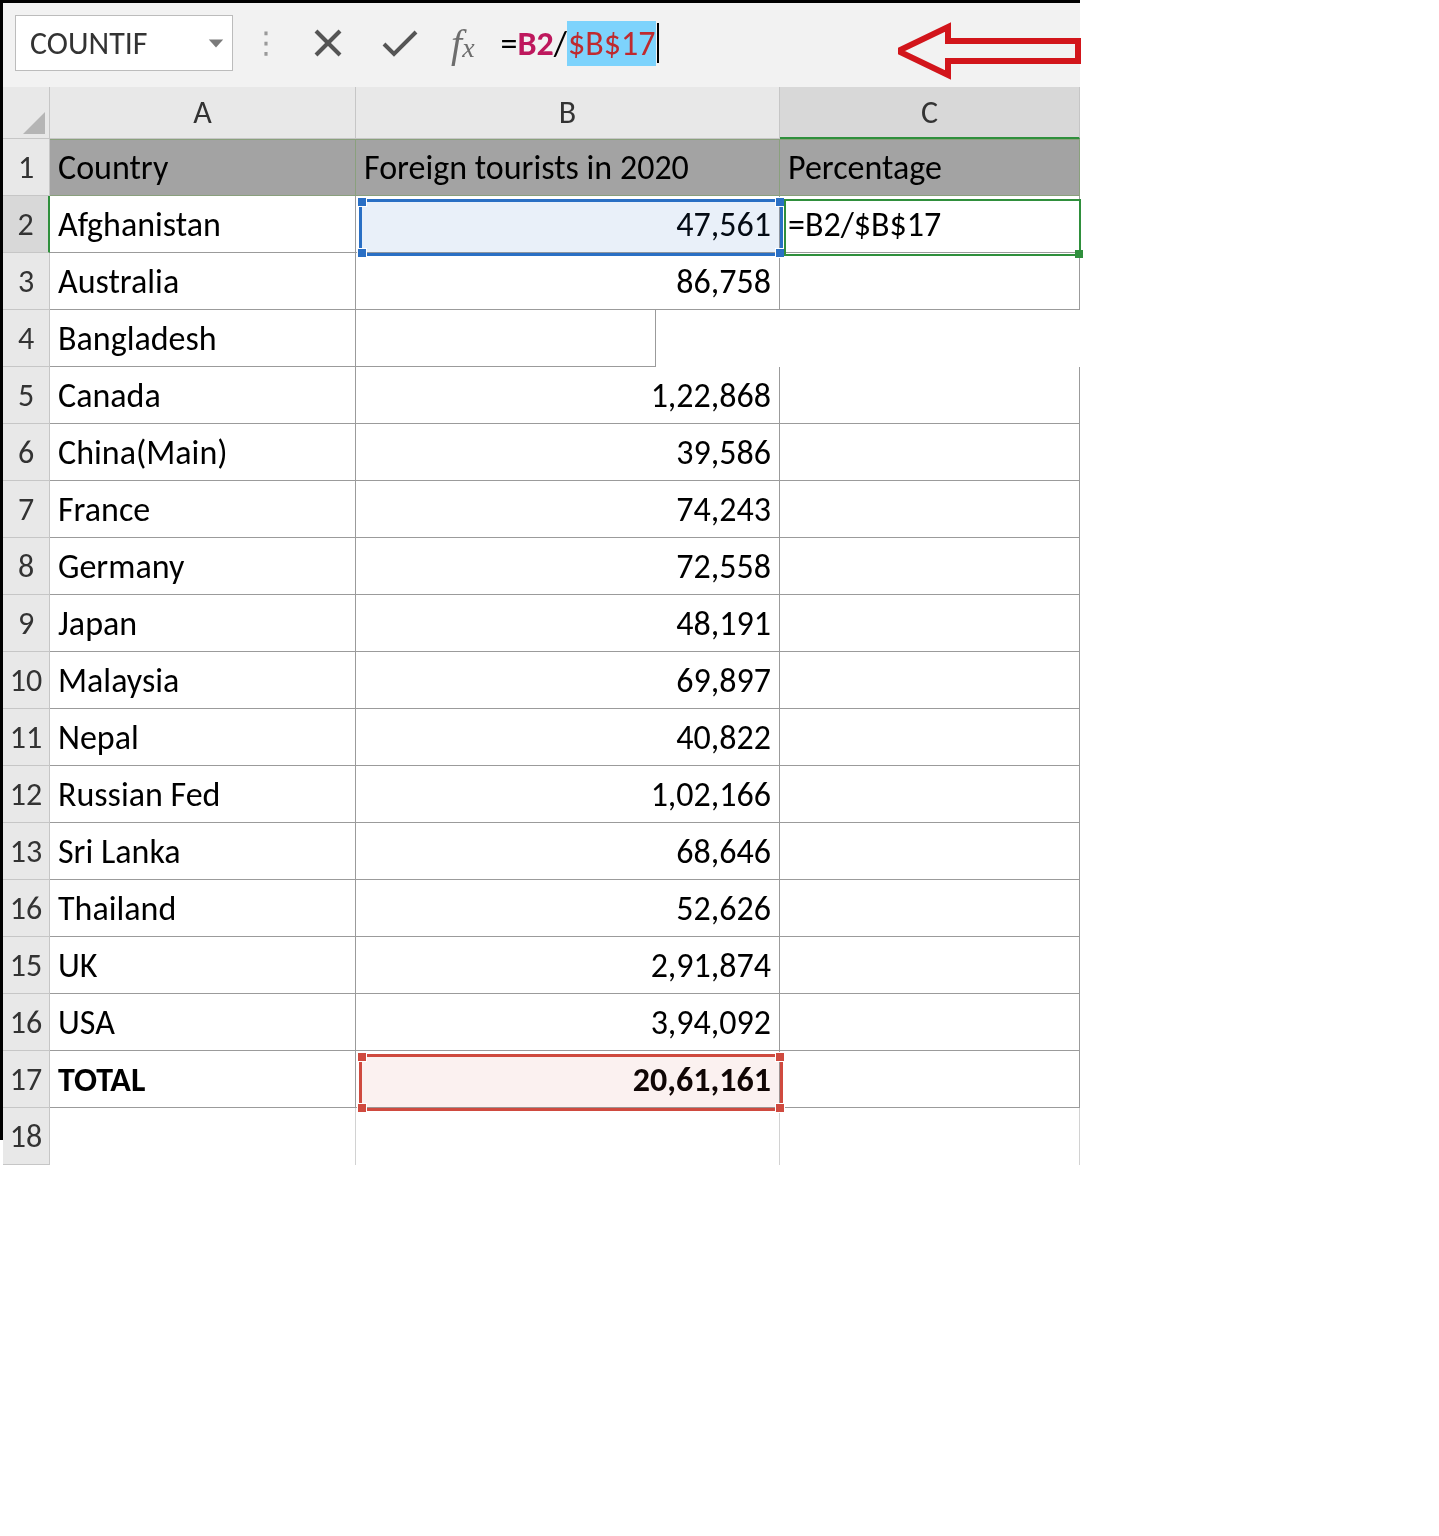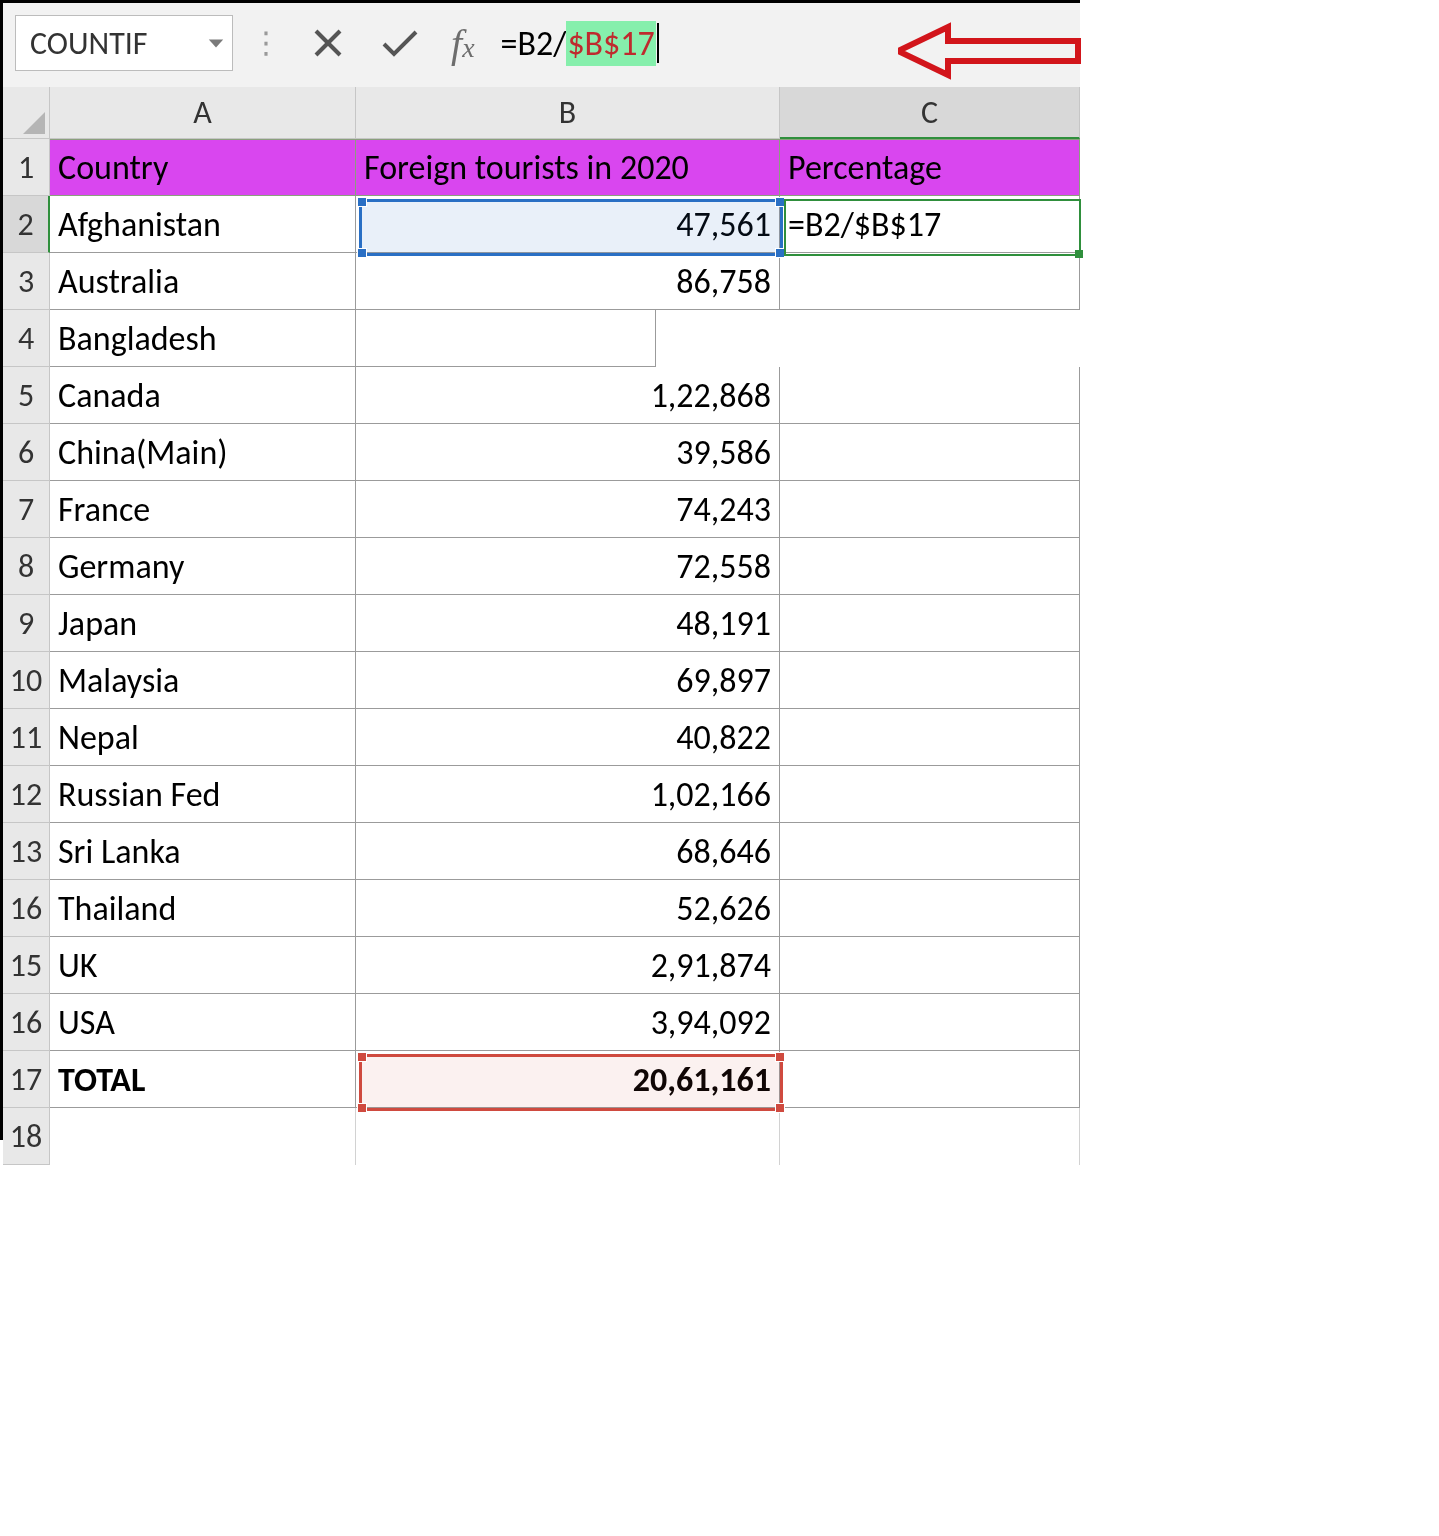--- a/index.html
+++ b/index.html
@@ -70,25 +70,25 @@
   .formula-input {
     font-size: 34px;
     color: #000;
     display: flex;
     align-items: center;
     background: #f2f2f2;
     padding: 0 4px;
     height: 48px;
   }
   .formula-input .eq { color:#000; }
-  .formula-ref-b2 { color:#000000; }
+  .formula-ref-b2 { color:#be185d;font-weight:bold; }
   .formula-slash { color:#000; }
   .formula-ref-b17 {
     color:#bf2a2e;
-    background:#86efac;
+    background:#7dd3fc;
     padding: 2px 1px;
   }
   .cursor-bar {
     width:2px; height:40px; background:#000; margin-left:1px;
   }
   
   .arrow {
     position: absolute;
     top: 18px; left: 895px;
   }
@@ -149,21 +149,21 @@
     border-right:1px solid #9b9b9b;
     border-bottom:1px solid #9b9b9b;
     display:flex; align-items:center;
     font-size:34px;
     color:#000;
     padding: 0 8px;
     background:#fff;
     position:relative;
   }
   .cell.header-cell {
-    background:#d946ef;
+    background:#a3a3a3;
     border-right:1px solid #8aa07d;
     border-bottom:1px solid #8aa07d;
     border-top:1px solid #8aa07d;
   }
   .cell.right { justify-content:flex-end;text-align:center; }
   .cell.bold { font-weight:700; }
   .row.r18 .cell {
     border-right:1px solid #d2d2d2;
     border-bottom:none;
   }

